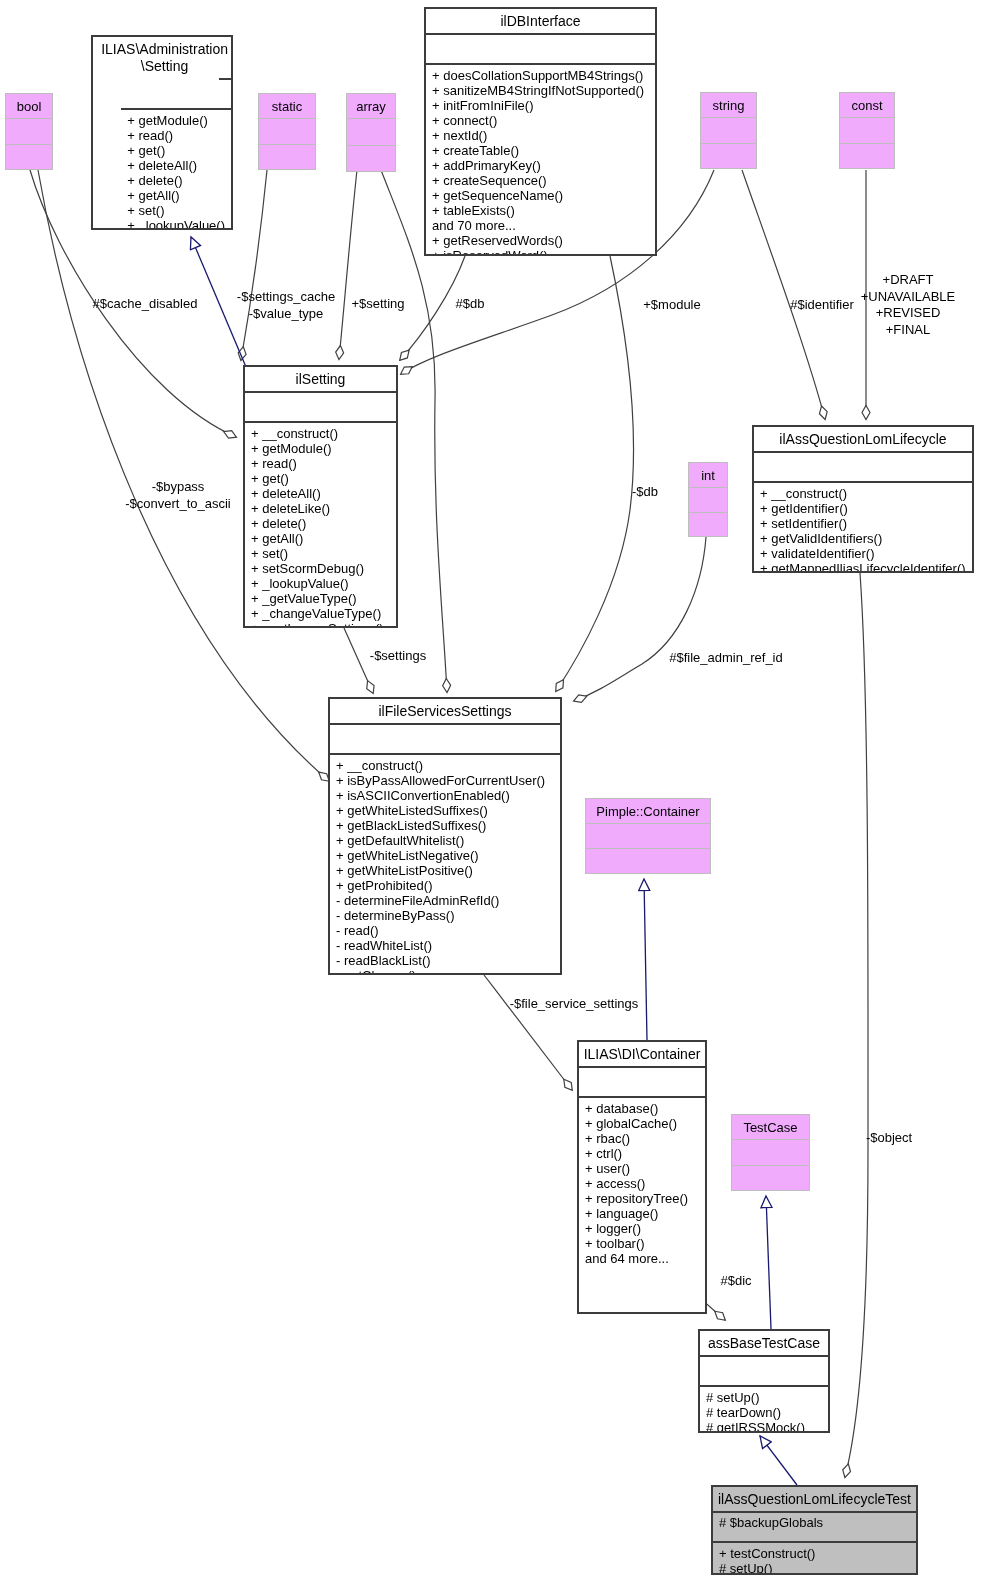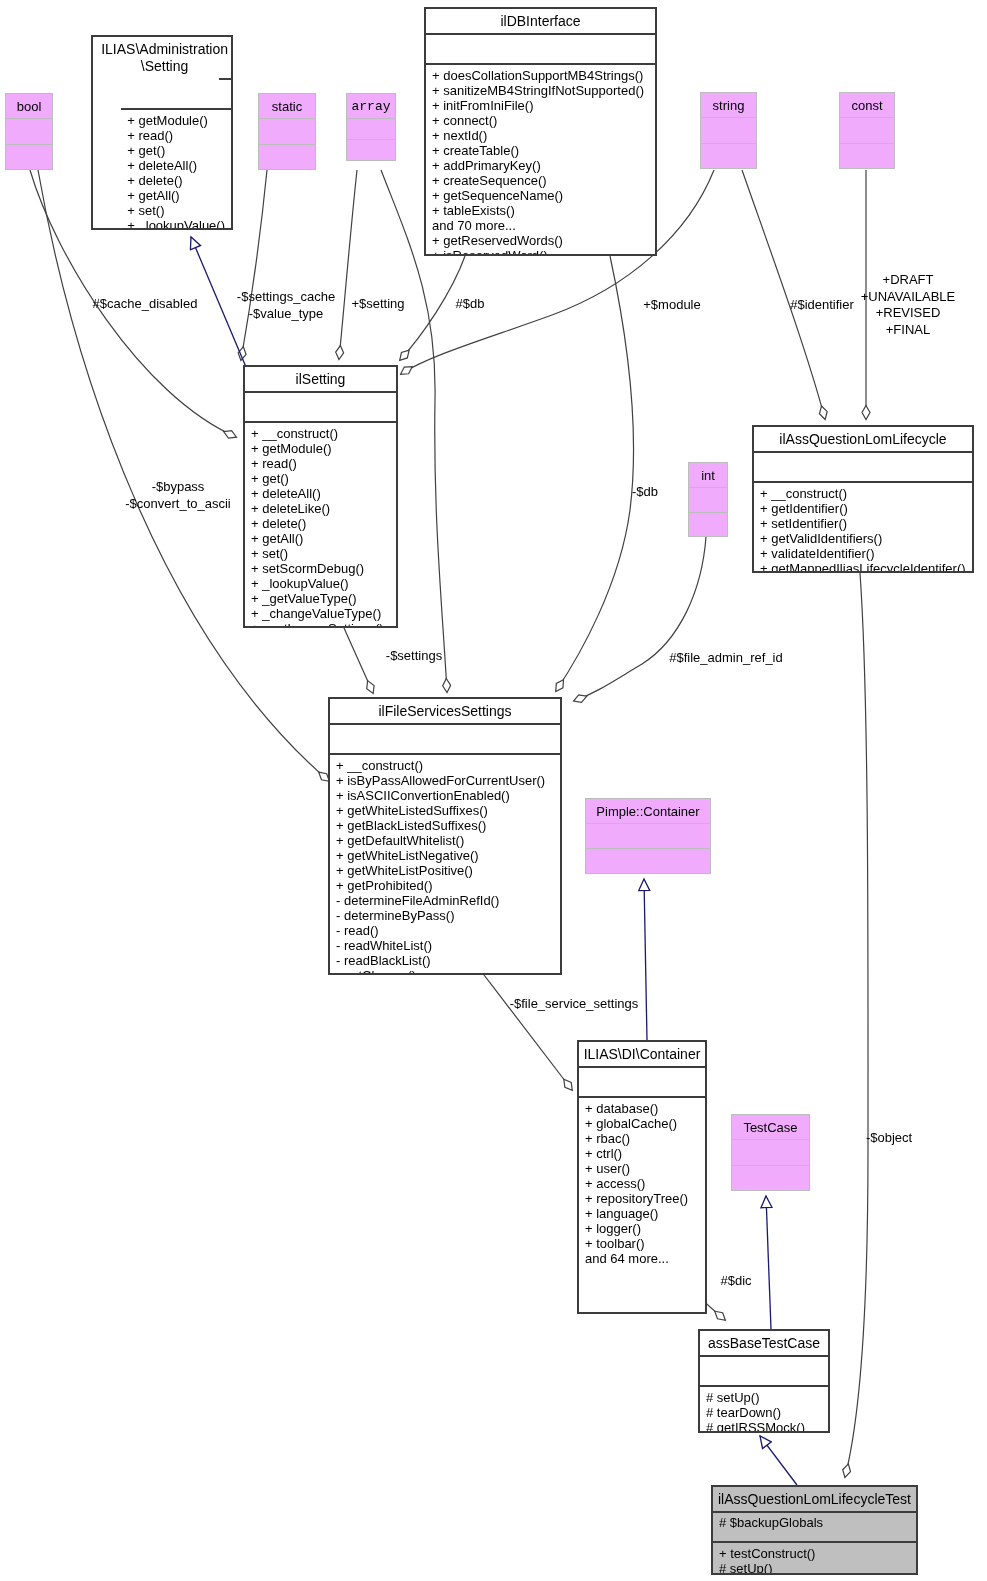--- a/index.html
+++ b/index.html
@@ -182,21 +182,21 @@
     <div class="tbox" style="left: 5px; top: 93px; width: 48px; height: 77px;">
       <div class="title">bool</div>
       <div class="row"></div>
       <div class="row"></div>
     </div>
     <div class="tbox" style="left: 258px; top: 93px; width: 58px; height: 77px;">
       <div class="title">static</div>
       <div class="row"></div>
       <div class="row"></div>
     </div>
-    <div class="tbox" style="left: 346px; top: 93px; width: 50px; height: 68px; font-family: Liberation Mono, monospace;">
+    <div class="tbox" style="left: 346px; top: 93px; width: 50px; height: 79px;">
       <div class="title">array</div>
       <div class="row"></div>
       <div class="row"></div>
     </div>
     <div class="tbox" style="left: 700px; top: 92px; width: 57px; height: 77px;">
       <div class="title">string</div>
       <div class="row"></div>
       <div class="row"></div>
     </div>
     <div class="tbox" style="left: 839px; top: 92px; width: 56px; height: 77px;">
@@ -226,18 +226,18 @@
     <div class="elabel" style="left: 470px; top: 296px;">#$db</div>
     <div class="elabel" style="left: 672px; top: 297px;">+$module</div>
     <div class="elabel" style="left: 822px; top: 297px;">#$identifier</div>
     <div class="elabel" style="left: 908px; top: 272px;">+DRAFT
 +UNAVAILABLE
 +REVISED
 +FINAL</div>
     <div class="elabel" style="left: 178px; top: 479px;">-$bypass
 -$convert_to_ascii</div>
     <div class="elabel" style="left: 645px; top: 484px;">-$db</div>
-    <div class="elabel" style="left: 414px; top: 648px;">-$settings</div>
+    <div class="elabel" style="left: 398px; top: 648px;">-$settings</div>
     <div class="elabel" style="left: 726px; top: 650px;">#$file_admin_ref_id</div>
     <div class="elabel" style="left: 574px; top: 996px;">-$file_service_settings</div>
     <div class="elabel" style="left: 736px; top: 1273px;">#$dic</div>
     <div class="elabel" style="left: 889px; top: 1130px;">-$object</div>
   </div>
 
 </body></html>

